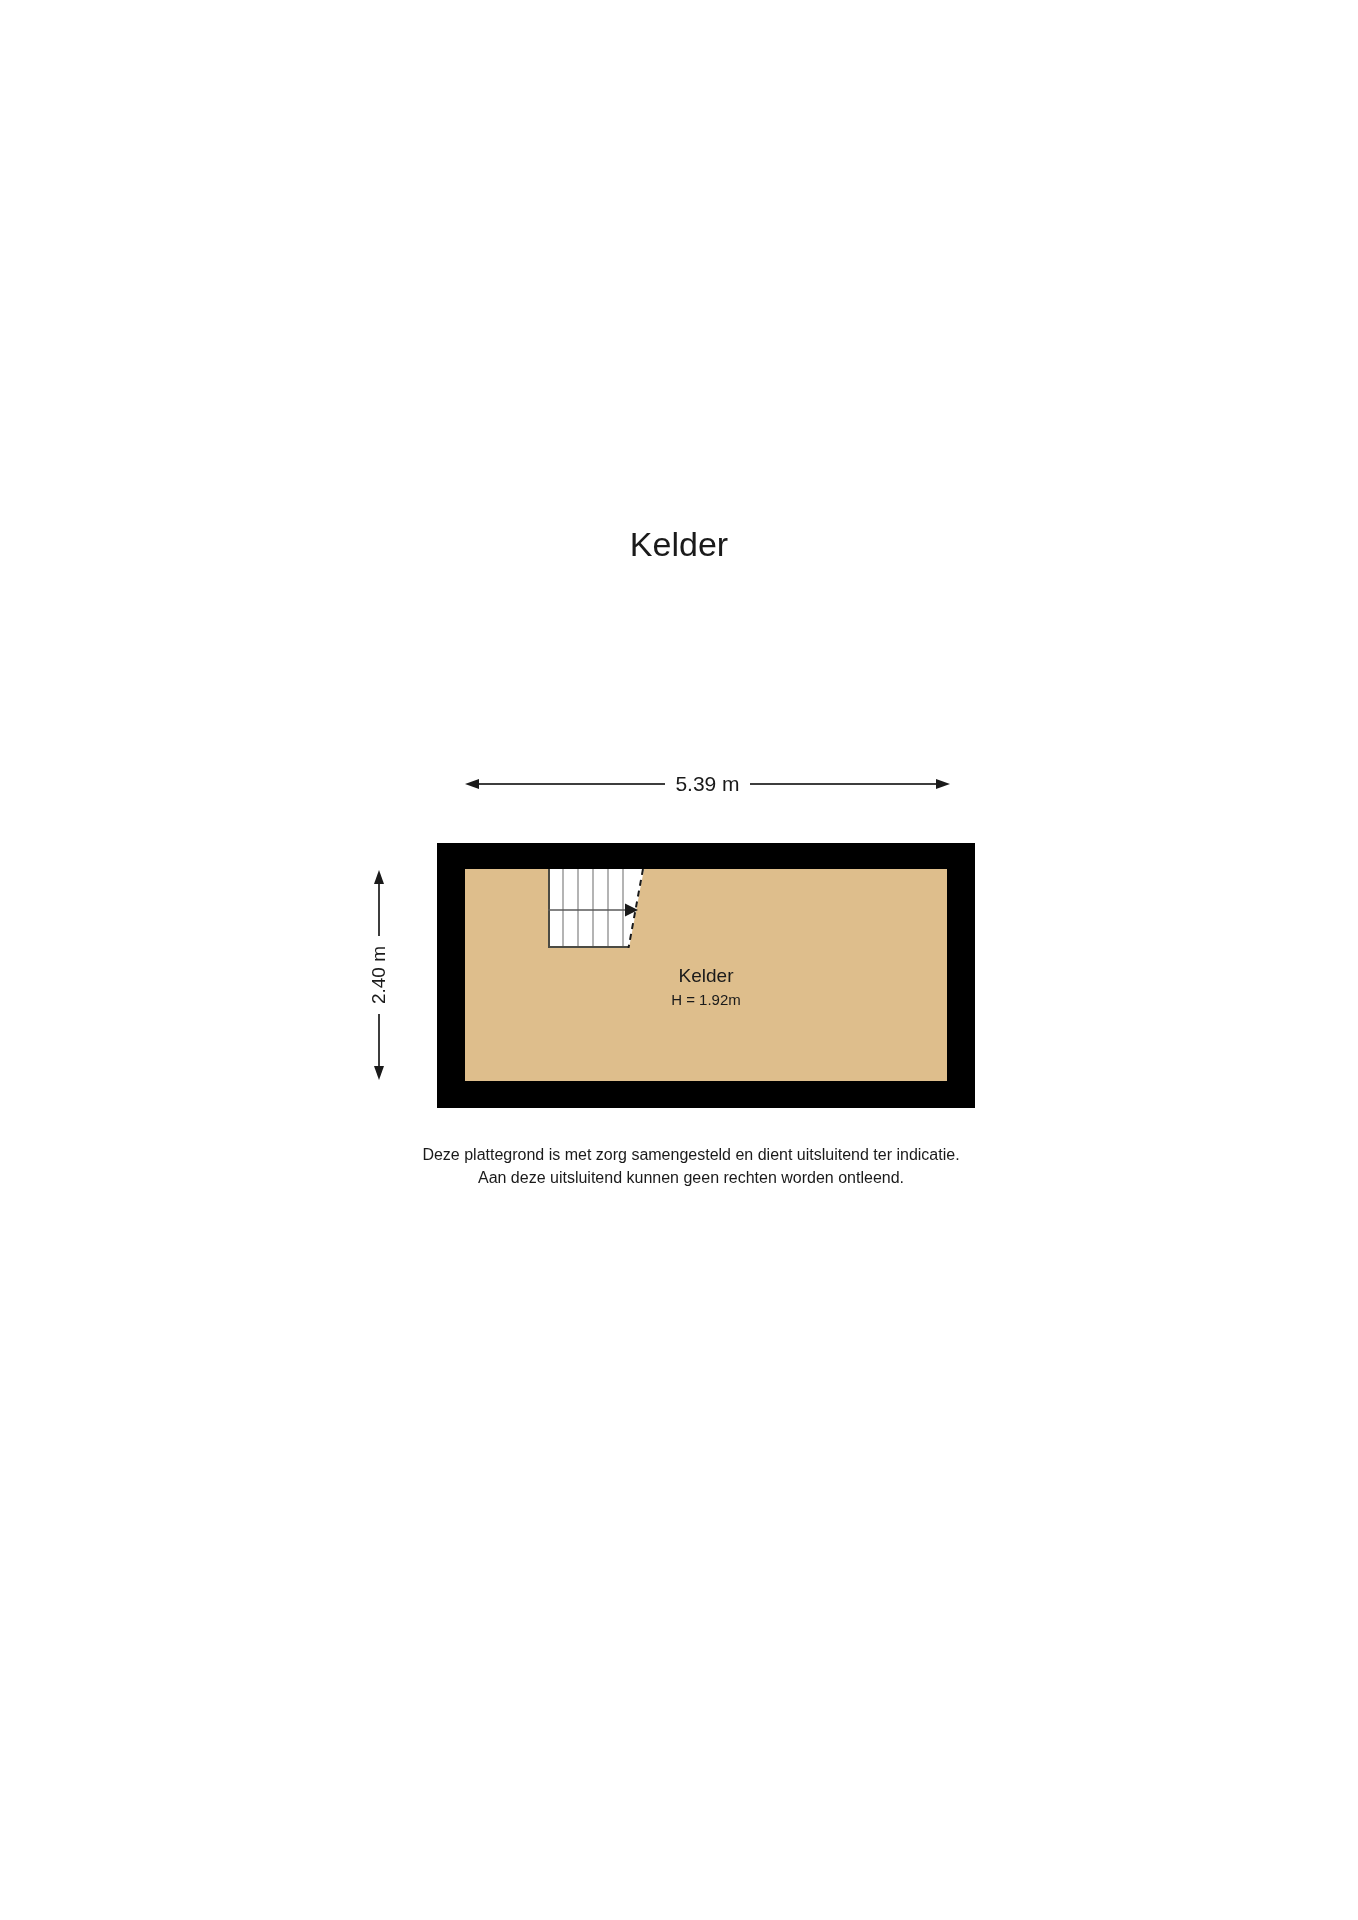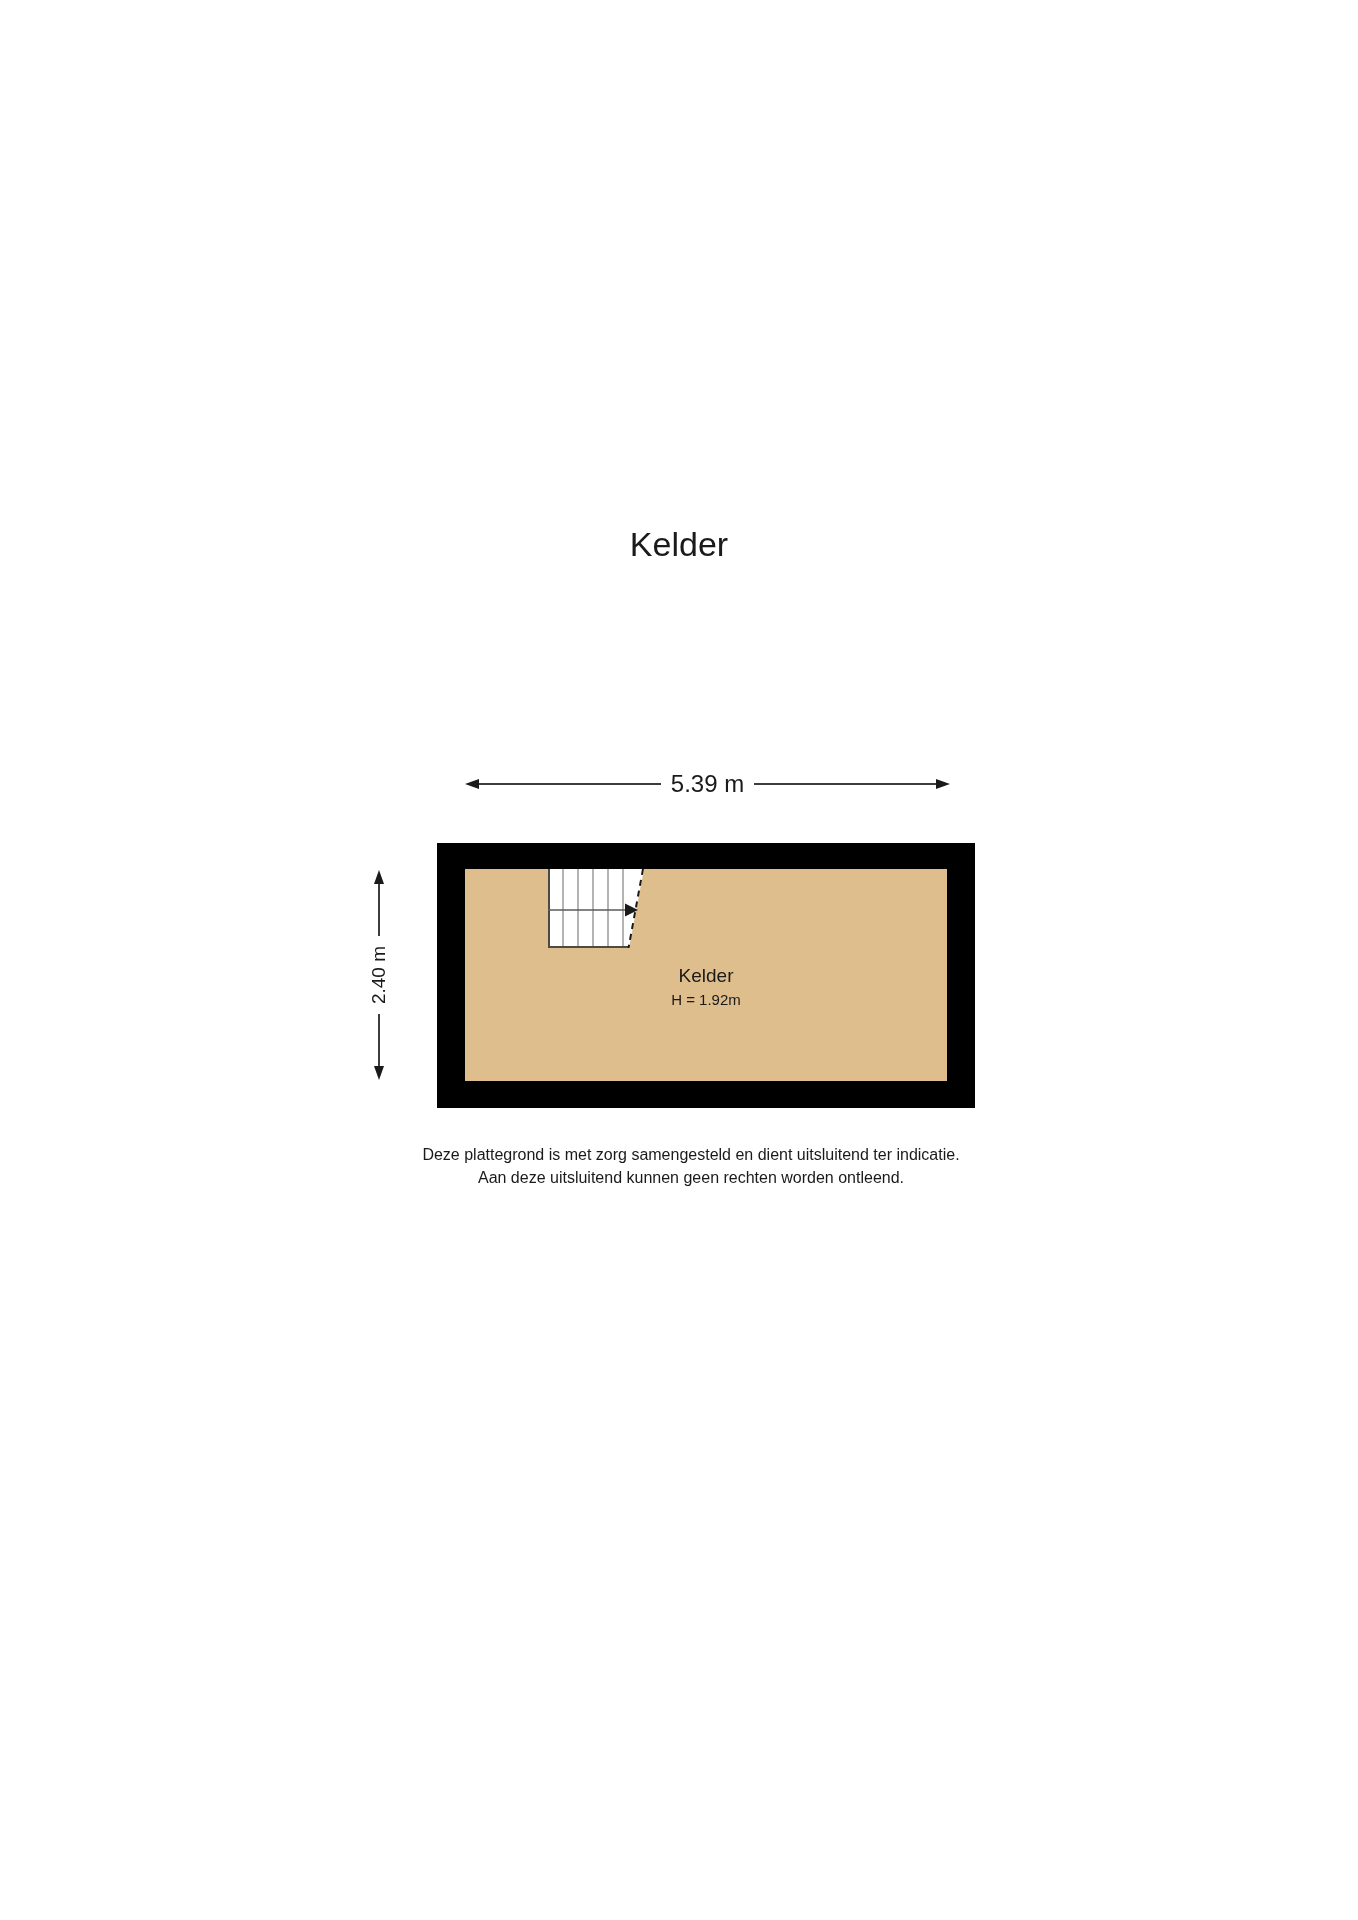--- a/index.html
+++ b/index.html
@@ -29,21 +29,21 @@
   .hdim {
     position: absolute;
     left: 465px;
     top: 772px;
     width: 485px;
     height: 24px;
     display: flex;
     align-items: center;
   }
   .hdim .dline { flex: 1; height: 2px; background: #3d3d3d; }
-  .hdim .dlabel { margin: 0 10px; font-size: 24px; white-space: nowrap; }
+  .hdim .dlabel { margin: 0 10px; font-size: 21px; white-space: nowrap; }
   .ah { width: 0; height: 0; }
   .ah-left  { border-top: 5px solid transparent; border-bottom: 5px solid transparent; border-right: 14px solid #1a1a1a; }
   .ah-right { border-top: 5px solid transparent; border-bottom: 5px solid transparent; border-left: 14px solid #1a1a1a; }
   .ah-up    { border-left: 5px solid transparent; border-right: 5px solid transparent; border-bottom: 14px solid #1a1a1a; }
   .ah-down  { border-left: 5px solid transparent; border-right: 5px solid transparent; border-top: 14px solid #1a1a1a; }
 
   
   .vdim {
     position: absolute;
     left: 364px;

